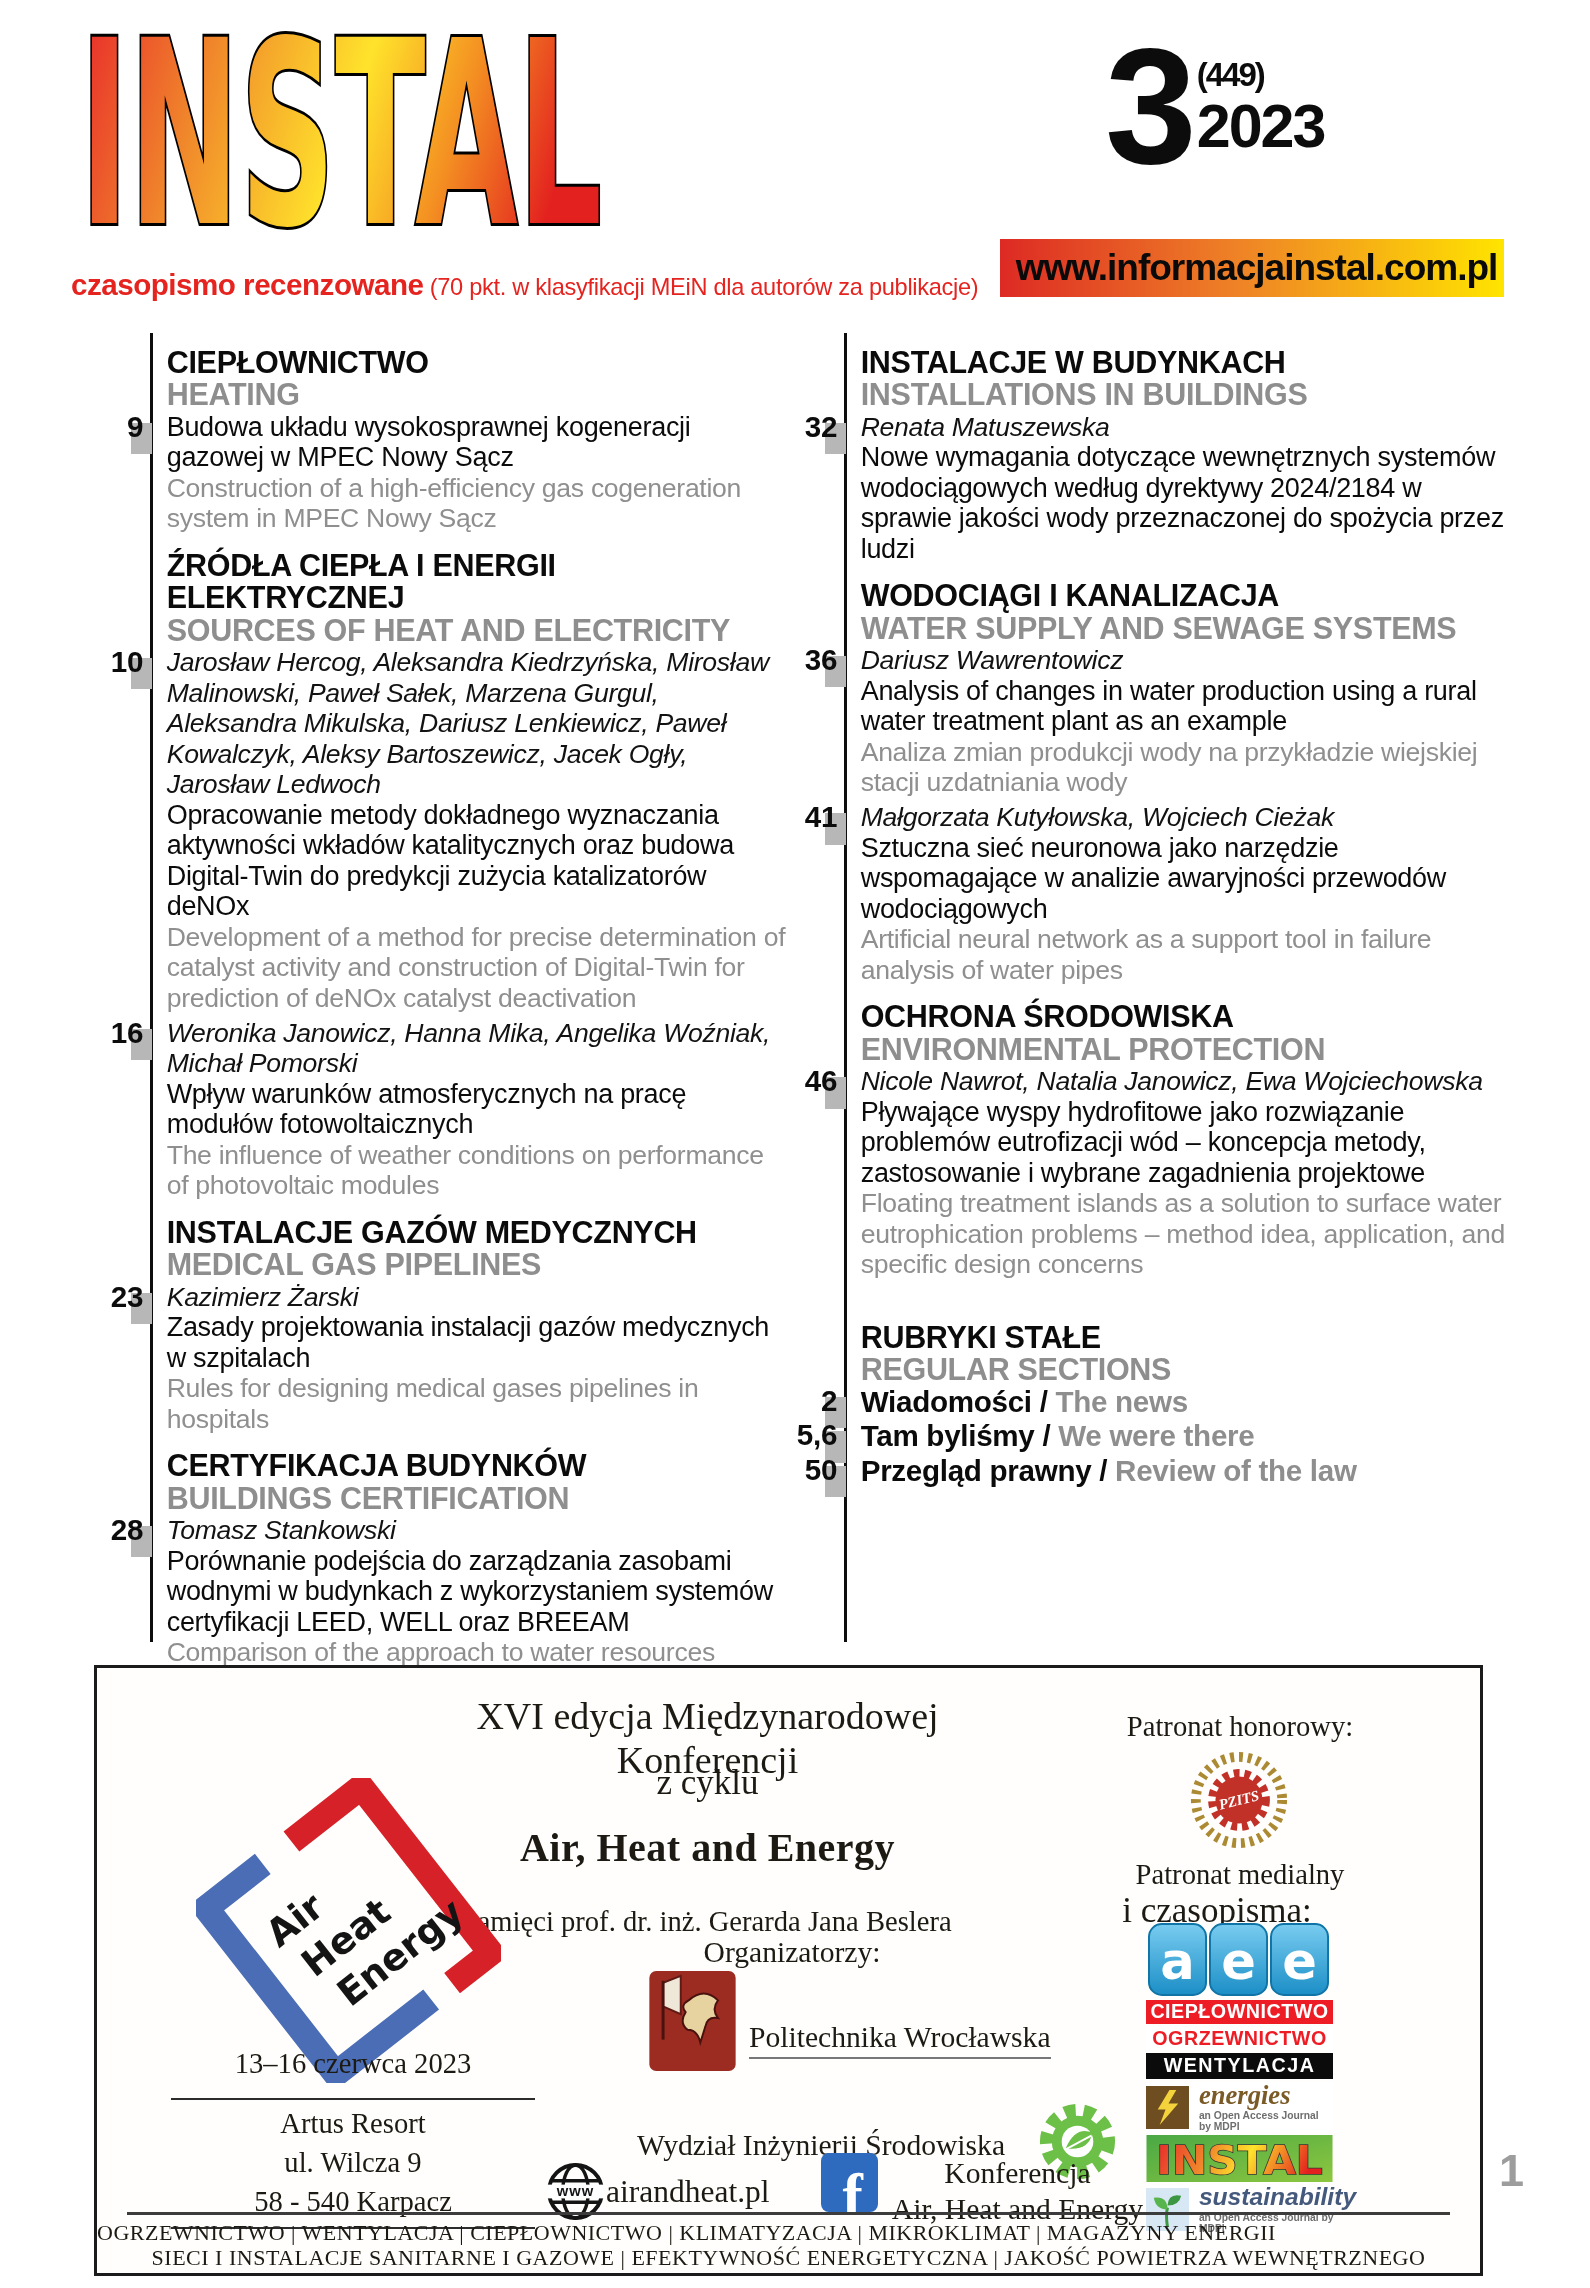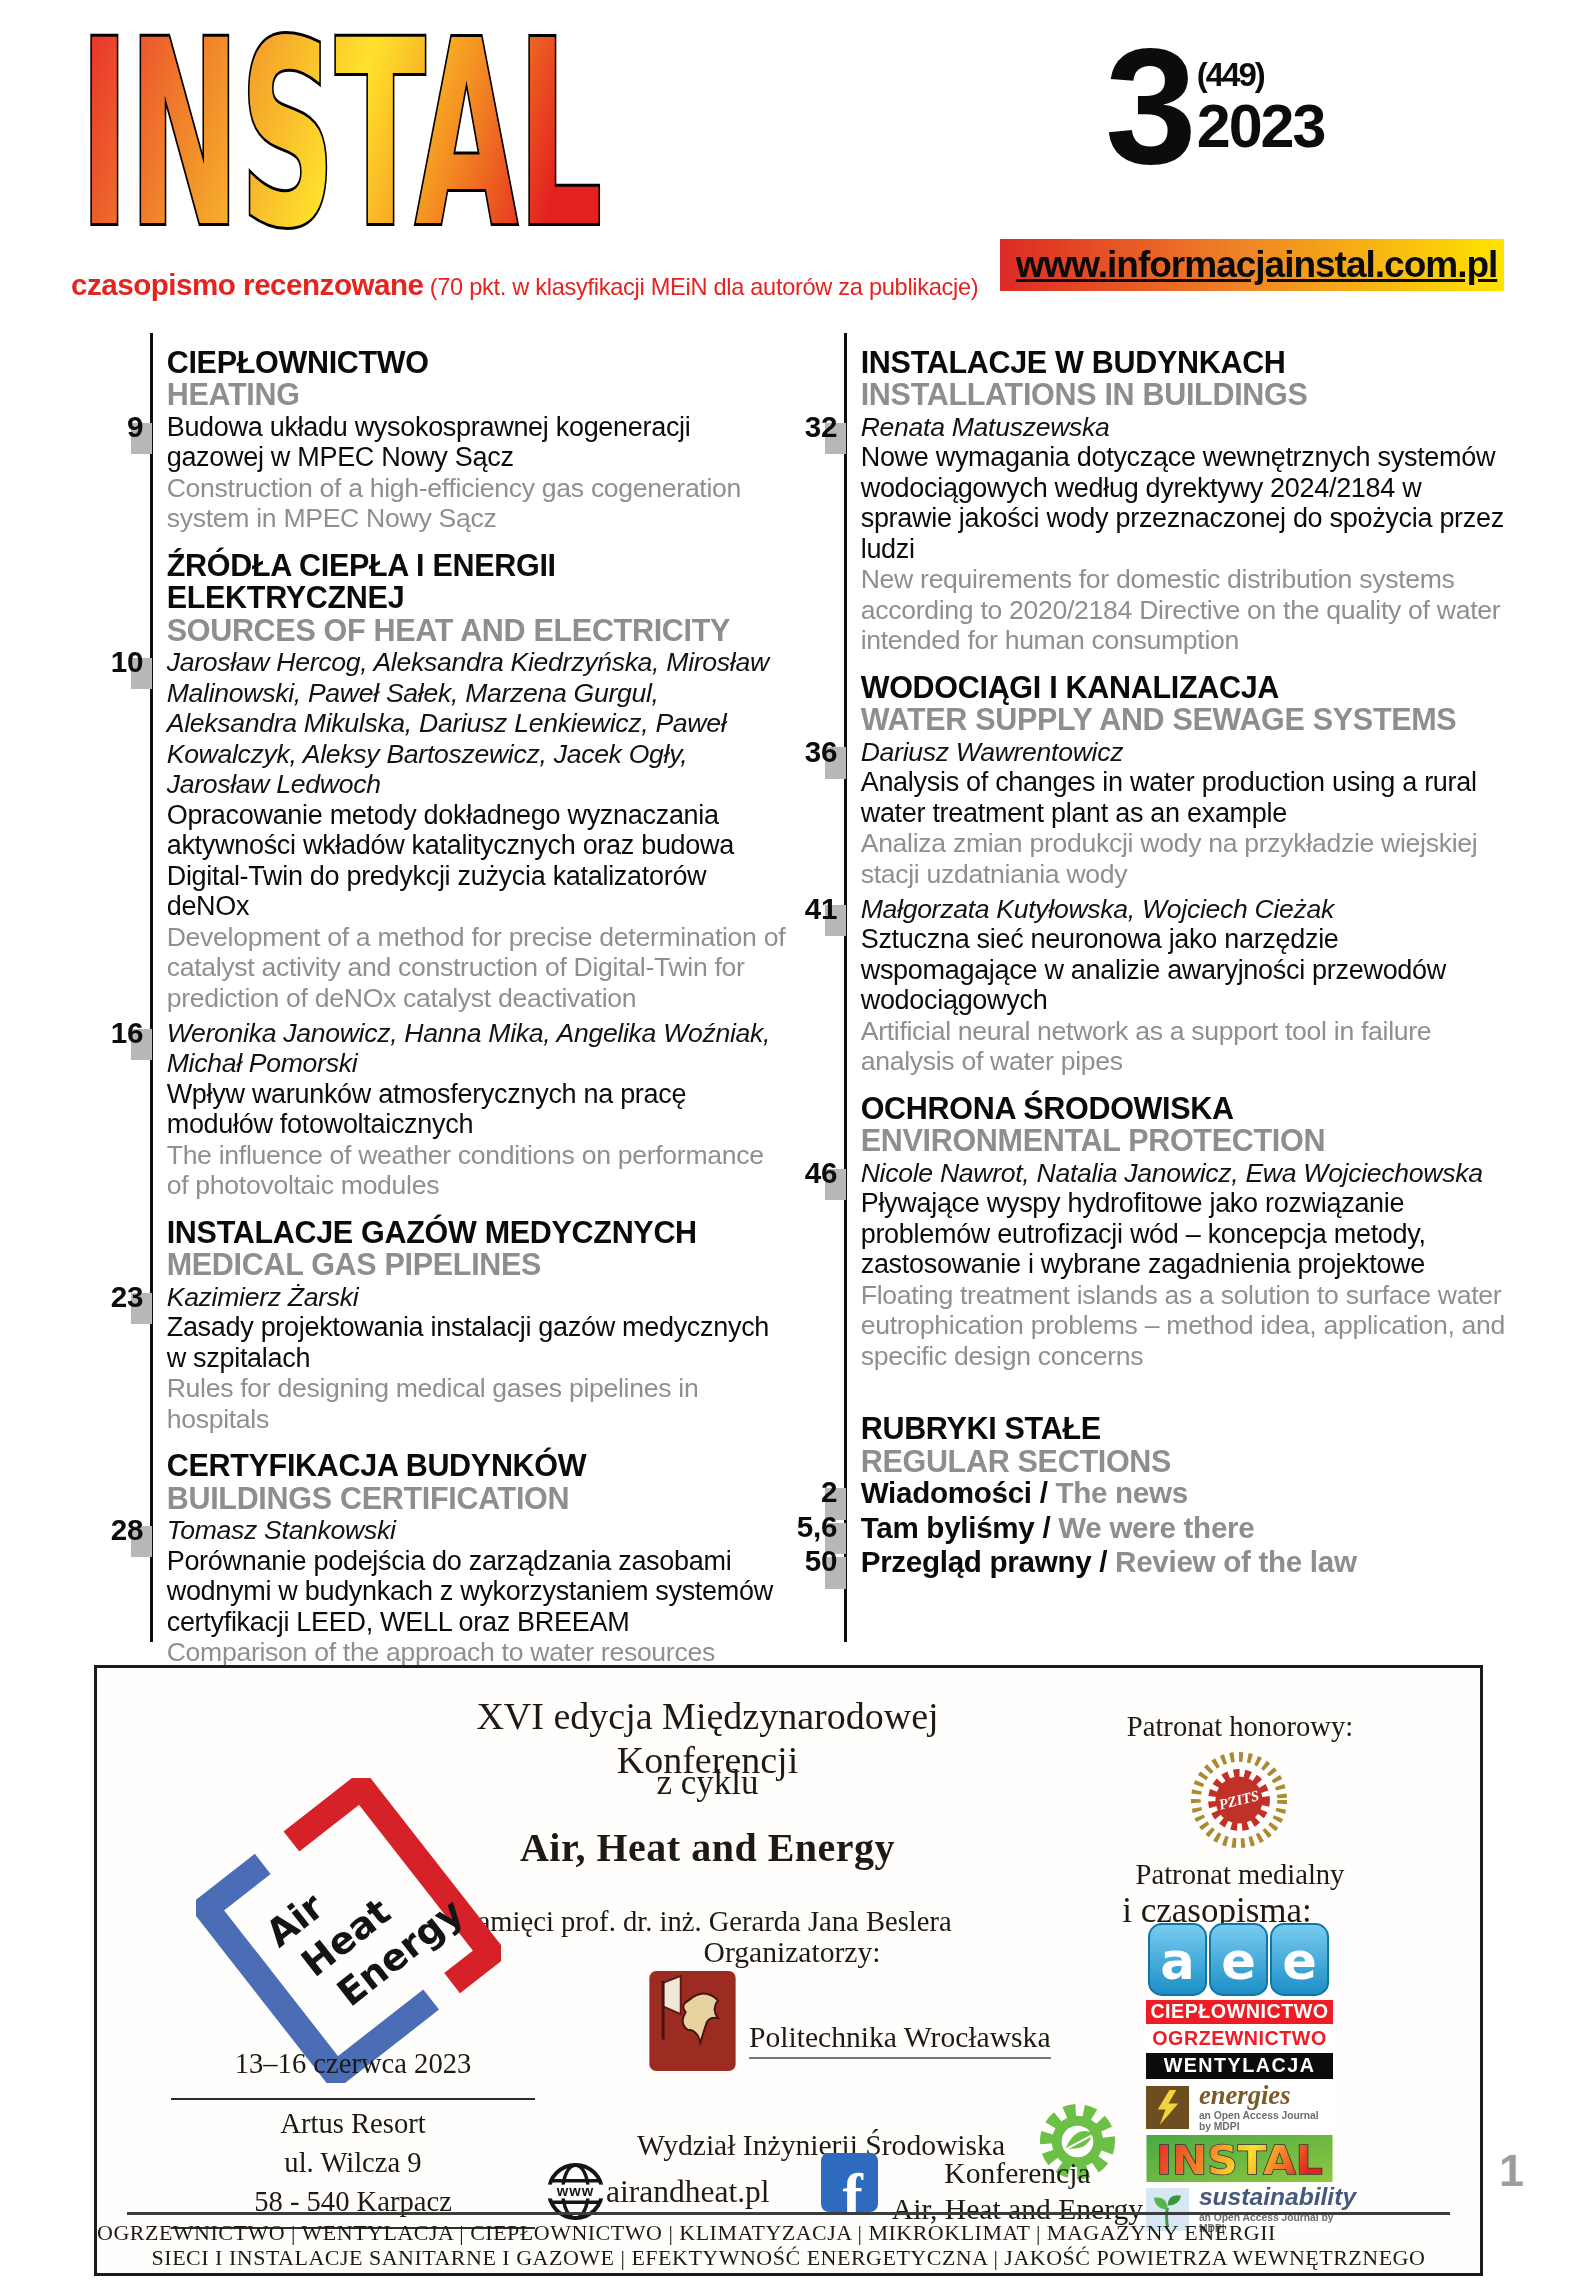--- a/index.html
+++ b/index.html
@@ -13,23 +13,23 @@
   #instal-logo { position:absolute; left:71px; top:23.6px; }
   .issue-block { position:absolute; left:1105px; top:37px; display:flex; align-items:flex-start; }
   .issue-number { font-weight:bold; font-size:165px; line-height:138px; letter-spacing:-3.9px; }
   .issue-col { display:flex; flex-direction:column; margin-left:3.9px; margin-top:13.8px; }
   .issue-total { font-weight:bold; font-size:33px; line-height:47px; text-align:left; letter-spacing:-2px; }
   .issue-year { font-weight:bold; font-size:61px; line-height:57px; letter-spacing:-2px; }
   .review-line { position:absolute; left:71px; top:268px; white-space:nowrap; }
   .review-bold { color:#e5231f; font-weight:bold; font-size:29.6px; letter-spacing:-0.5px; }
   .review-note { color:#e5231f; font-size:23.6px; letter-spacing:-0.3px; }
   .site-banner {
-    position:absolute; left:1000px; top:239px; width:504px; height:52px;
+    position:absolute; left:1000px; top:239px; width:504px; height:58px;
     background:linear-gradient(90deg,#dd2a24 0%,#ef8426 48%,#ffe400 100%);
-    display:flex; align-items:center; padding-left:15.8px;text-decoration:underline;
+    display:flex; align-items:center; padding-left:15.8px;
   }
   .site-banner span { font-weight:bold; font-size:37px; letter-spacing:-1px; color:#0a0a0a; }
 
   
   .toc-col { position:absolute; top:331px; letter-spacing:-0.3px; }
   .col-left  { left:94px;  width:695px; }
   .col-right { left:788px; width:725px; }
   .vrule { position:absolute; left:56px; top:2px; width:3px; height:1309px; background:#0d0d0d; }
   .row { display:grid; grid-template-columns:56px 1fr; column-gap:16.7px; position:relative; }
   .gut { text-align:right; padding-right:6.9px; }
@@ -219,21 +219,20 @@
       <div class="cnt">
         <div class="sec-pl">INSTALACJE W BUDYNKACH</div>
         <div class="sec-en">INSTALLATIONS IN BUILDINGS</div>
       </div>
     </div>
     <div class="row ent">
       <div class="gut"><span class="num">32</span></div>
       <div class="cnt">
         <div class="authors">Renata Matuszewska</div>
         <div class="title">Nowe wymagania dotyczące wewnętrznych systemów wodociągowych według dyrektywy 2024/2184 w sprawie jakości wody przeznaczonej do spożycia przez ludzi</div>
-        <div class="sub">New requirements for domestic distribution systems according to 2020/2184 Directive on the quality of water intended for human consumption</div>
       </div>
     </div>
 
     <div class="row sec">
       <div class="gut"></div>
       <div class="cnt">
         <div class="sec-pl">WODOCIĄGI I KANALIZACJA</div>
         <div class="sec-en">WATER SUPPLY AND SEWAGE SYSTEMS</div>
       </div>
     </div>

